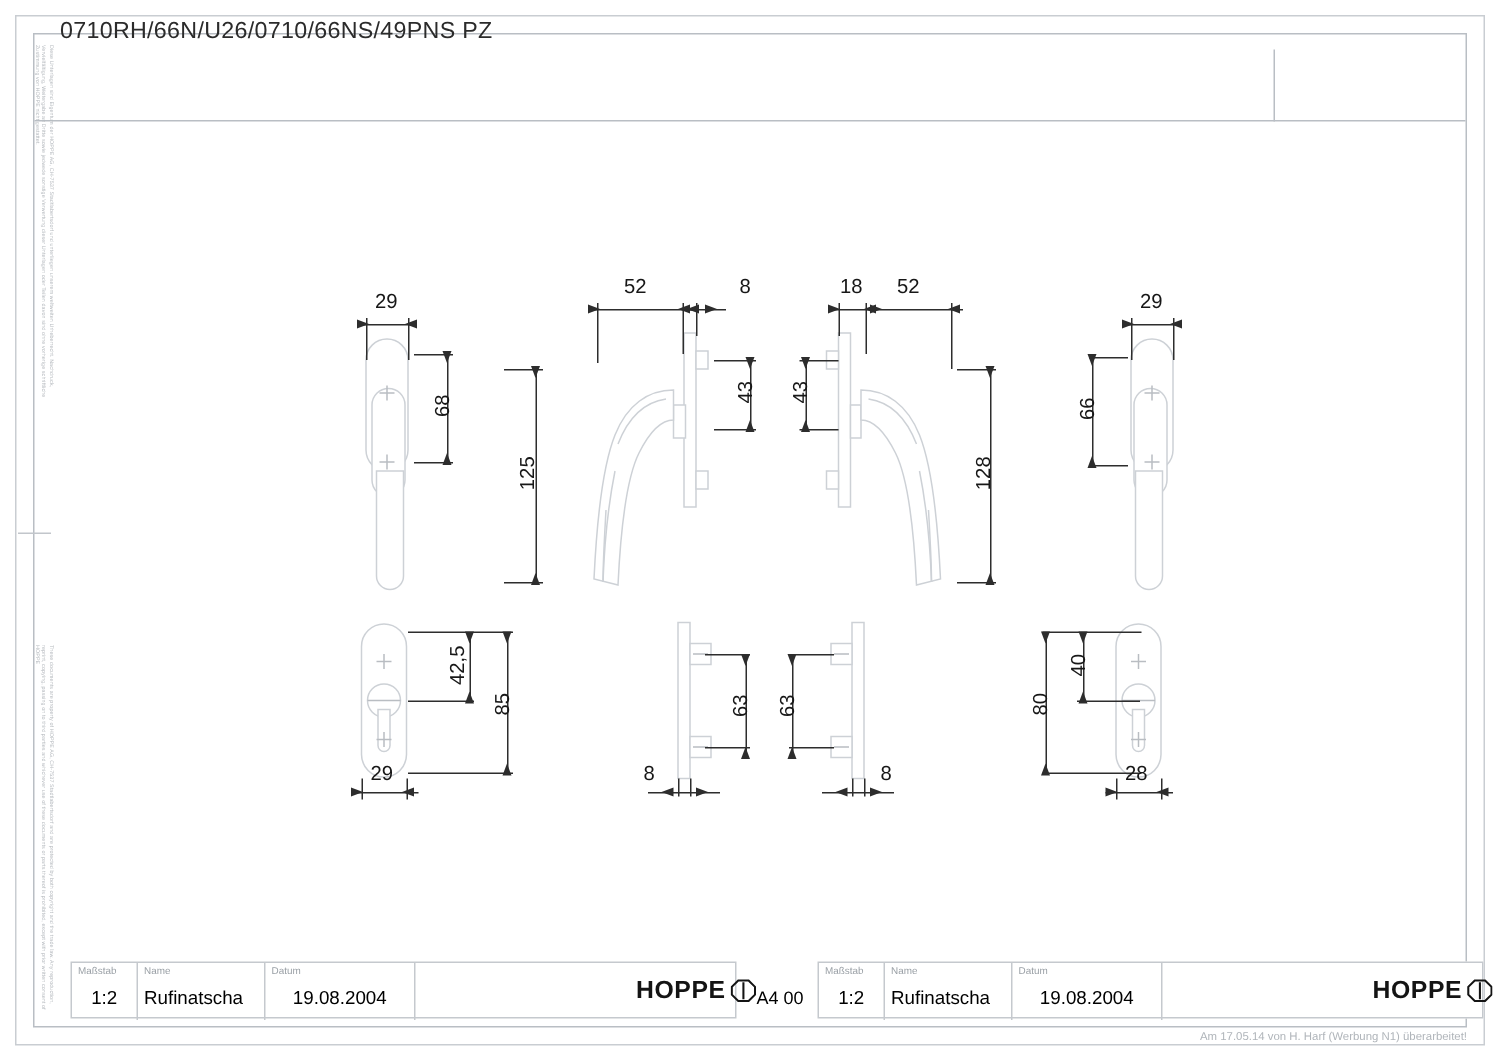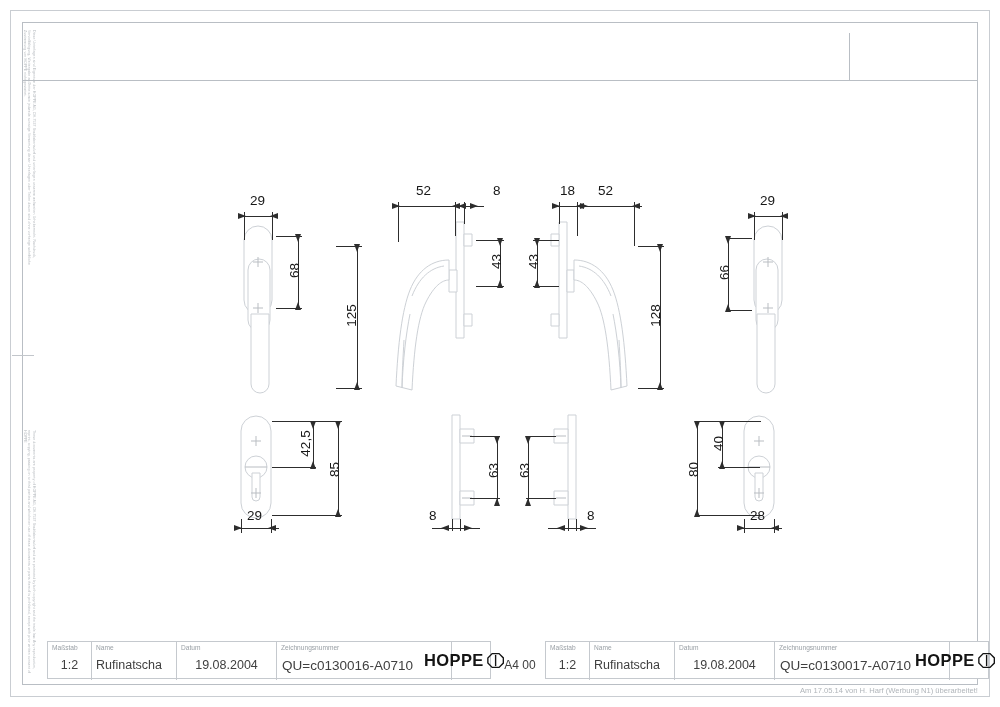--- a/index.html
+++ b/index.html
@@ -40,37 +40,38 @@
   svg.part{position:absolute;overflow:visible;}
   svg.part path,svg.part line,svg.part rect,svg.part ellipse,svg.part circle,svg.part polyline{
       fill:none;stroke:#cdd1d6;stroke-width:1;vector-effect:non-scaling-stroke;}
   svg.part .fillw{fill:#ffffff;}
   svg.part .cross{stroke:#b9bdc2;stroke-width:1;}
   
   .tblock{position:absolute;height:38px;border:1px solid #c5c9ce;box-sizing:border-box;background:#fff;}
   .tcell{position:absolute;top:0;height:38px;box-sizing:border-box;border-right:1px solid #c5c9ce;}
   .tcell:last-child{border-right:none;margin-left:48px;}
   .tlab{position:absolute;left:4px;top:2px;font-size:6.6px;color:#9aa0a6;white-space:nowrap;}
-  .tval{position:absolute;left:4px;top:16px;font-size:12.5px;color:#404040;white-space:nowrap;}
+  .tval{position:absolute;left:4px;top:16px;font-size:12.5px;color:#000000;white-space:nowrap;}
   .tval.c{left:0;width:100%;text-align:center;}
   .logo{position:absolute;top:0;height:38px;display:flex;align-items:center;justify-content:center;gap:3px;}
   .logo-word{font-size:16.5px;font-weight:bold;letter-spacing:.4px;color:#141414;}
   .footnote{position:absolute;font-size:7.6px;color:#b0b5ba;white-space:nowrap;}
 </style>
 </head>
 <body>
 
 <div id="sheet">
 
   <div class="frame-outer"></div>
   <div class="frame-inner"></div>
   <div class="edge-tick"></div>
 
   <div class="header"></div>
   <div class="header-div"></div>
+  <div class="header-title">0710RH/66N/U26/0710/66NS/49PNS PZ</div>
   <div style="position:absolute;left:850px;top:33px;width:127px;height:48px;"></div>
 
   <div class="vblock" style="left:36px;top:30px;height:250px;">
     <div class="vtext" style="transform:rotate(90deg);left:0;top:0;width:250px;white-space:normal;">Diese Unterlagen sind Eigentum der HOPPE AG, CH-7537 Stadtlabertsdorf und unterliegen unserem weltweiten Urheberrecht. Nachdruck, Vervielfältigung, Weitergabe an Dritte sowie jedwede sonstige Verwertung dieser Unterlagen oder Teilen davon sind ohne vorherige schriftliche Zustimmung von HOPPE nicht gestattet.</div>
   </div>
   <div class="vblock" style="left:36px;top:430px;height:250px;">
     <div class="vtext" style="transform:rotate(90deg);left:0;top:0;width:250px;white-space:normal;">These documents are property of HOPPE AG, CH-7537 Stadtlabertsdorf and are protected by both copyright and the trade law. Any reproduction, reprint, copying, passing on to third parties and whichever use of these documents or parts thereof is prohibited, except with prior written consent of HOPPE</div>
   </div>
 
   <svg class="part" style="left:232px;top:222px;width:48px;height:172px;" viewBox="0 0 48 172">
@@ -311,24 +312,20 @@
       <div class="tval c">1:2</div>
     </div>
     <div class="tcell" style="left:44px;width:85px;">
       <div class="tlab">Name</div>
       <div class="tval">Rufinatscha</div>
     </div>
     <div class="tcell" style="left:129px;width:100px;">
       <div class="tlab">Datum</div>
       <div class="tval c">19.08.2004</div>
     </div>
-    <div class="tcell" style="left:229px;width:175px;">
-      <div class="tlab">Zeichnungsnummer</div>
-      <div class="tval" style="left:5px;font-size:13.5px;">QU=c0130016-A0710</div>
-    </div>
     <div class="tcell" style="left:404px;width:40px;border-right:none;">
       <div class="tval c" style="font-size:12px;">A4 00</div>
     </div>
   </div>
   <div class="logo" style="left:424px;top:641px;width:80px;">
     <span class="logo-word">HOPPE</span>
     <svg width="19" height="19" viewBox="0 0 20 20">
       <polygon points="6,2 14,2 19,7 19,13 14,18 6,18 1,13 1,7" fill="none" stroke="#141414" stroke-width="1.6"></polygon>
       <line x1="10" y1="3.5" x2="10" y2="16.5" stroke="#141414" stroke-width="1.6"></line>
     </svg>
@@ -340,24 +337,20 @@
       <div class="tval c">1:2</div>
     </div>
     <div class="tcell" style="left:44px;width:85px;">
       <div class="tlab">Name</div>
       <div class="tval">Rufinatscha</div>
     </div>
     <div class="tcell" style="left:129px;width:100px;">
       <div class="tlab">Datum</div>
       <div class="tval c">19.08.2004</div>
     </div>
-    <div class="tcell" style="left:229px;width:175px;">
-      <div class="tlab">Zeichnungsnummer</div>
-      <div class="tval" style="left:5px;font-size:13.5px;">QU=c0130017-A0710</div>
-    </div>
     <div class="tcell" style="left:404px;width:40px;border-right:none;">
       <div class="tval c" style="font-size:12px;">A4 00</div>
     </div>
   </div>
   <div class="logo" style="left:915px;top:641px;width:80px;">
     <span class="logo-word">HOPPE</span>
     <svg width="19" height="19" viewBox="0 0 20 20">
       <polygon points="6,2 14,2 19,7 19,13 14,18 6,18 1,13 1,7" fill="none" stroke="#141414" stroke-width="1.6"></polygon>
       <line x1="10" y1="3.5" x2="10" y2="16.5" stroke="#141414" stroke-width="1.6"></line>
     </svg>

